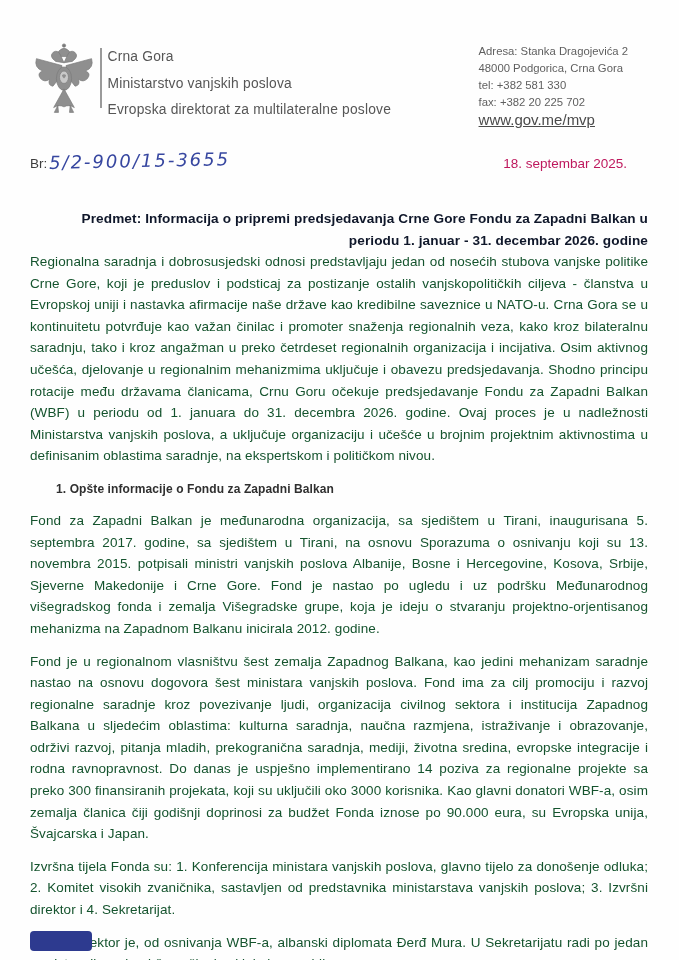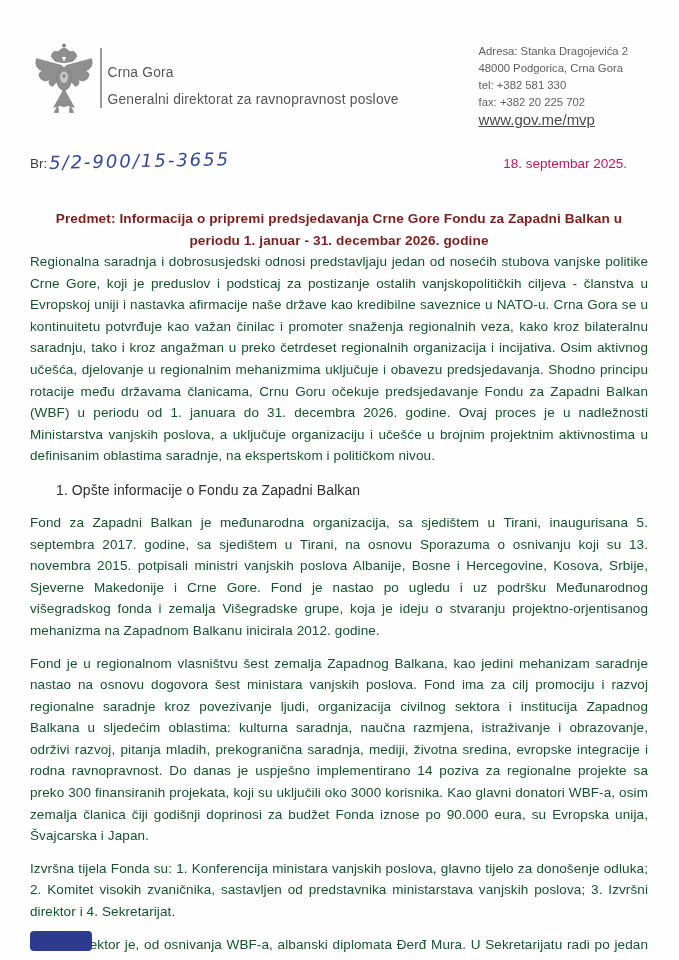--- a/index.html
+++ b/index.html
@@ -16,21 +16,21 @@
     box-sizing:border-box;
     padding:42px 31px 0 30px;
     color:#3a3a3a;
     overflow:hidden;
   }
   
   .header{display:flex;justify-content:space-between;align-items:flex-start;}
   .header-left{display:flex;align-items:flex-start;}
   .coat{width:62px;height:76px;margin-left:3px;flex:0 0 auto;}
   .v-divider{width:1.5px;height:60px;background:#9a9a9a;margin:6px 6px 0 5px;}
-  .org-lines{padding-top:2px;margin-top:16px;}
+  .org-lines{padding-top:2px;}
   .org-line{
     font-size:13.8px;line-height:26.5px;color:#565656;letter-spacing:.2px;white-space:nowrap;
   }
   .header-right{text-align:left;padding-top:1px;padding-right:20px;}
   .addr-line{font-size:11.3px;line-height:17px;color:#5f5f5f;white-space:nowrap;}
   .addr-link{font-size:15px;line-height:17px;color:#4a4a4a;text-decoration:underline;display:inline-block;}
   
   .ref-row{
     margin-top:21px;display:flex;justify-content:space-between;align-items:flex-start;
   }
@@ -45,33 +45,33 @@
     transform:rotate(-1.2deg);
     display:inline-block;
     margin-left:2px;
     white-space:nowrap;
   }
   .ref-date{font-size:13.5px;color:#be185d;padding-top:6px;padding-right:21px;white-space:nowrap;}
   
   .subject{
     margin-top:37px;
     font-size:13.6px;font-weight:bold;line-height:21.5px;
-    color:#7f1d1d;text-align:center;letter-spacing:.1px;
+    color:#0f172a;text-align:right;letter-spacing:.1px;
   }
   
   .body-text p{
     margin:0 0 11px 0;
     font-size:13.5px;line-height:21.6px;
     text-align:justify;color:#14532d;letter-spacing:.1px;
   }
   .intro{margin-top:22px;}
   .section-heading{
     margin:15px 0 14px 0;
     padding-left:26px;
-    font-size:14px;font-weight:normal;color:#2f2f2f;letter-spacing:.1px;
+    font-size:12px;font-weight:bold;color:#2f2f2f;letter-spacing:.1px;
   }
   
   .blue-stamp{
     position:absolute;left:30px;top:931px;
     width:62px;height:20px;border-radius:4px;
     background:#2d3a8f;
   }
 </style>
 </head>
 <body>
@@ -100,21 +100,22 @@
           <path d="M36 92 l-5 10 h6 z"></path>
           <path d="M54 92 l5 10 h-6 z"></path>
         </g>
 
         <ellipse cx="45" cy="51" rx="6.5" ry="9" fill="#c9c9c9" stroke="#7a7a7a" stroke-width="1"></ellipse>
         <path d="M42 48 q3 -3 6 0 q-1 4 -3 5 q-2 -1 -3 -5 z" fill="#8f8f8f"></path>
       </svg>
       <div class="v-divider"></div>
       <div class="org-lines">
         <div class="org-line">Crna Gora</div>
-        <div class="org-line">Generalni direktorat za ravnopravnost poslove</div>
+        <div class="org-line">Ministarstvo vanjskih poslova</div>
+        <div class="org-line">Evropska direktorat za multilateralne poslove</div>
       </div>
     </div>
     <div class="header-right">
       <div class="addr-line">Adresa: Stanka Dragojevića 2</div>
       <div class="addr-line">48000 Podgorica, Crna Gora</div>
       <div class="addr-line">tel: +382 581 330</div>
       <div class="addr-line">fax: +382 20 225 702</div>
       <span class="addr-link">www.gov.me/mvp</span>
     </div>
   </div>

